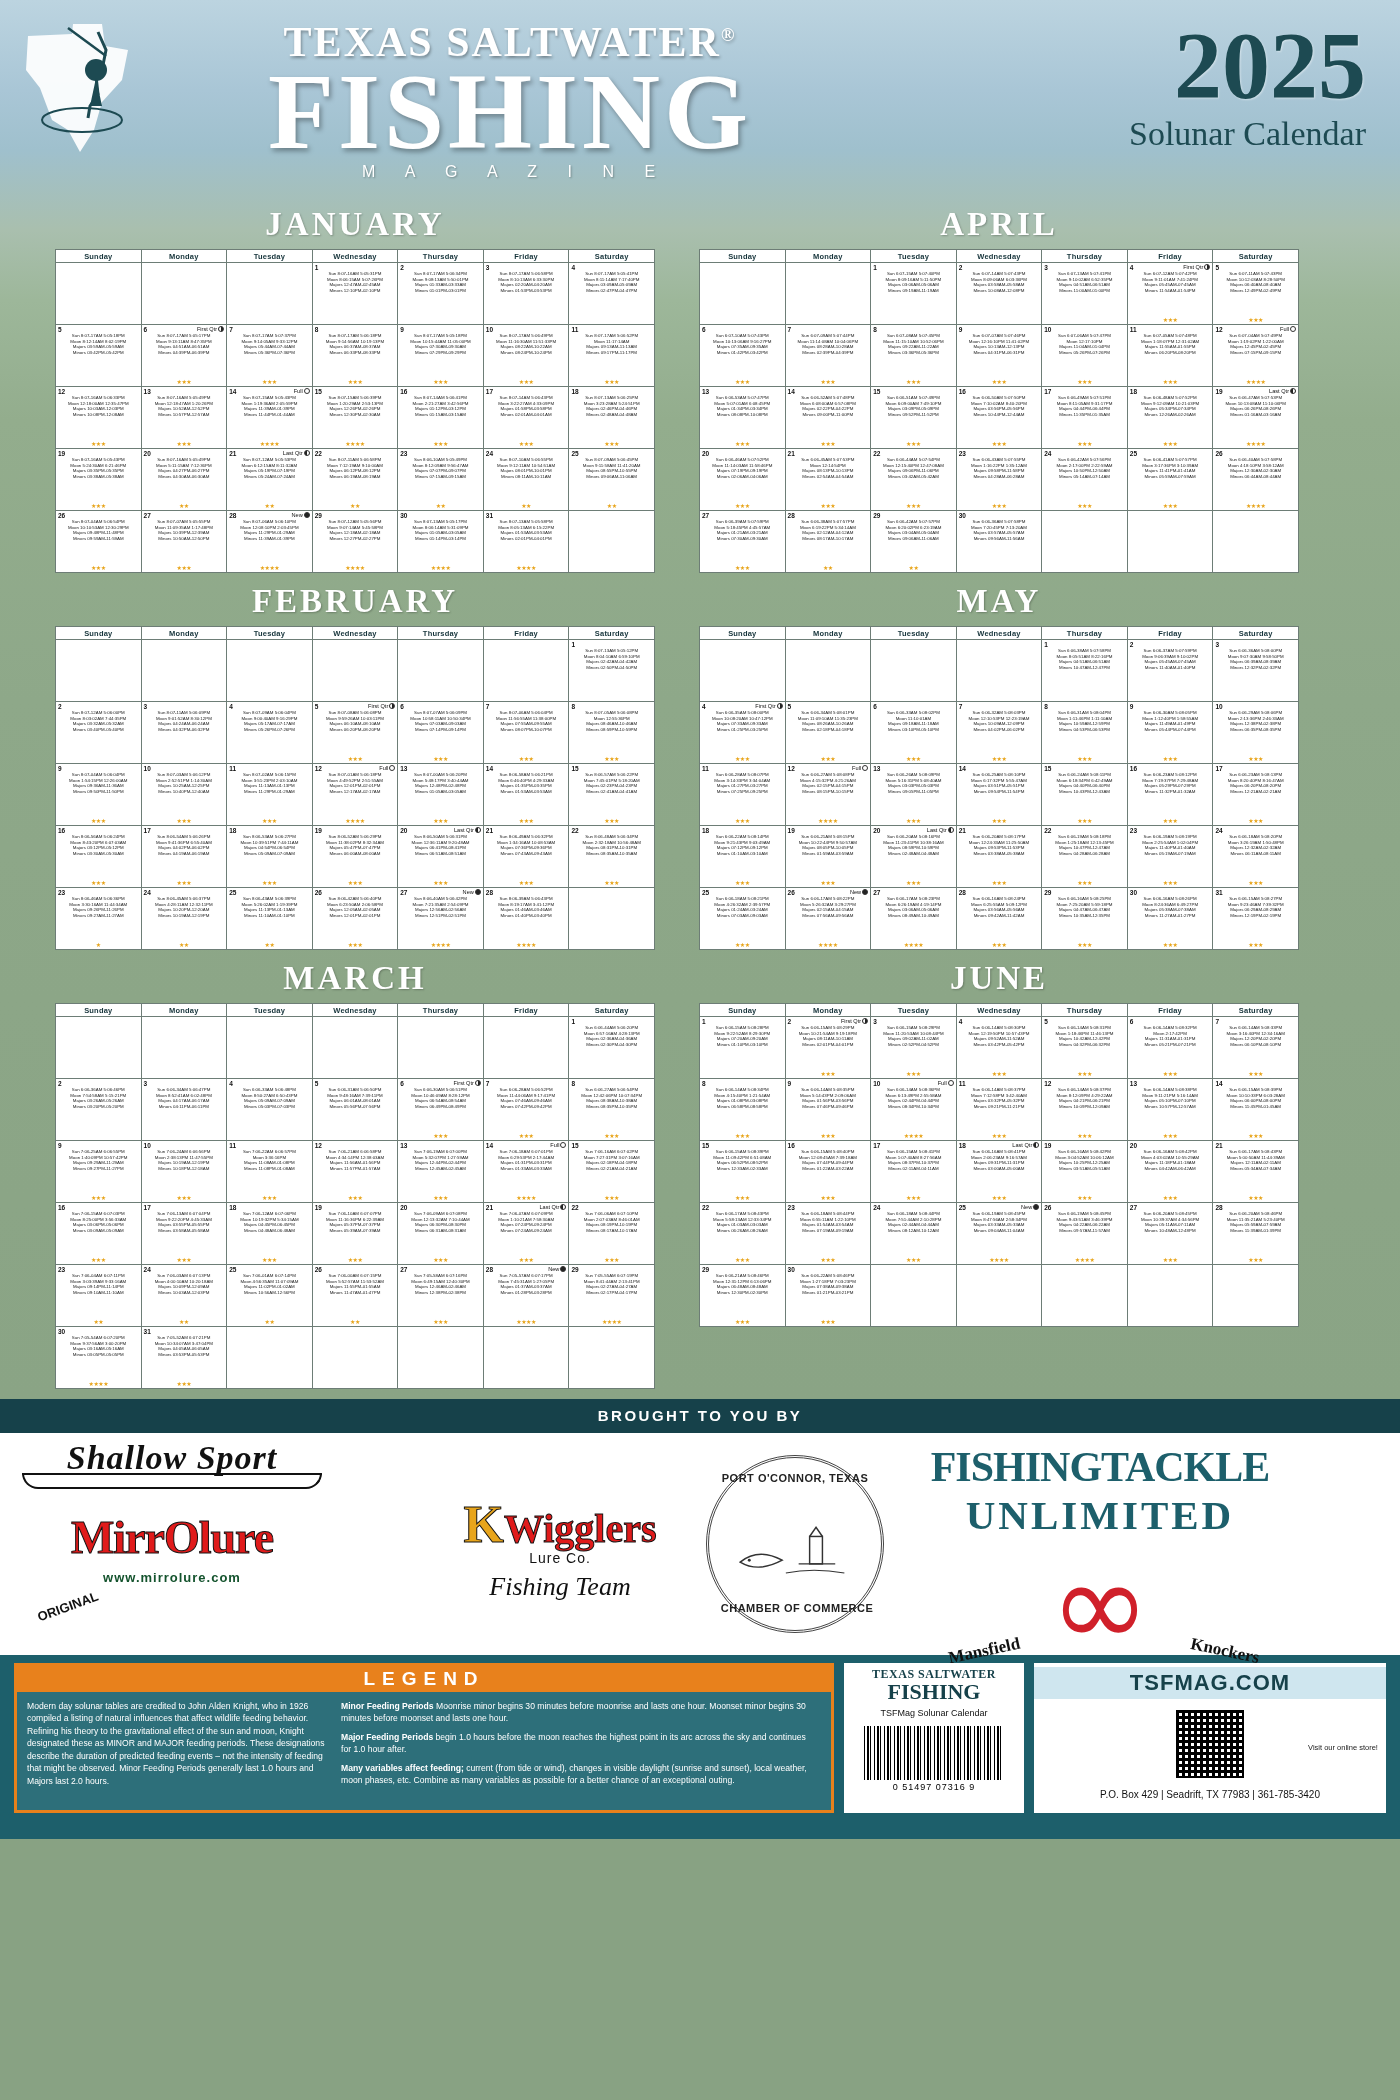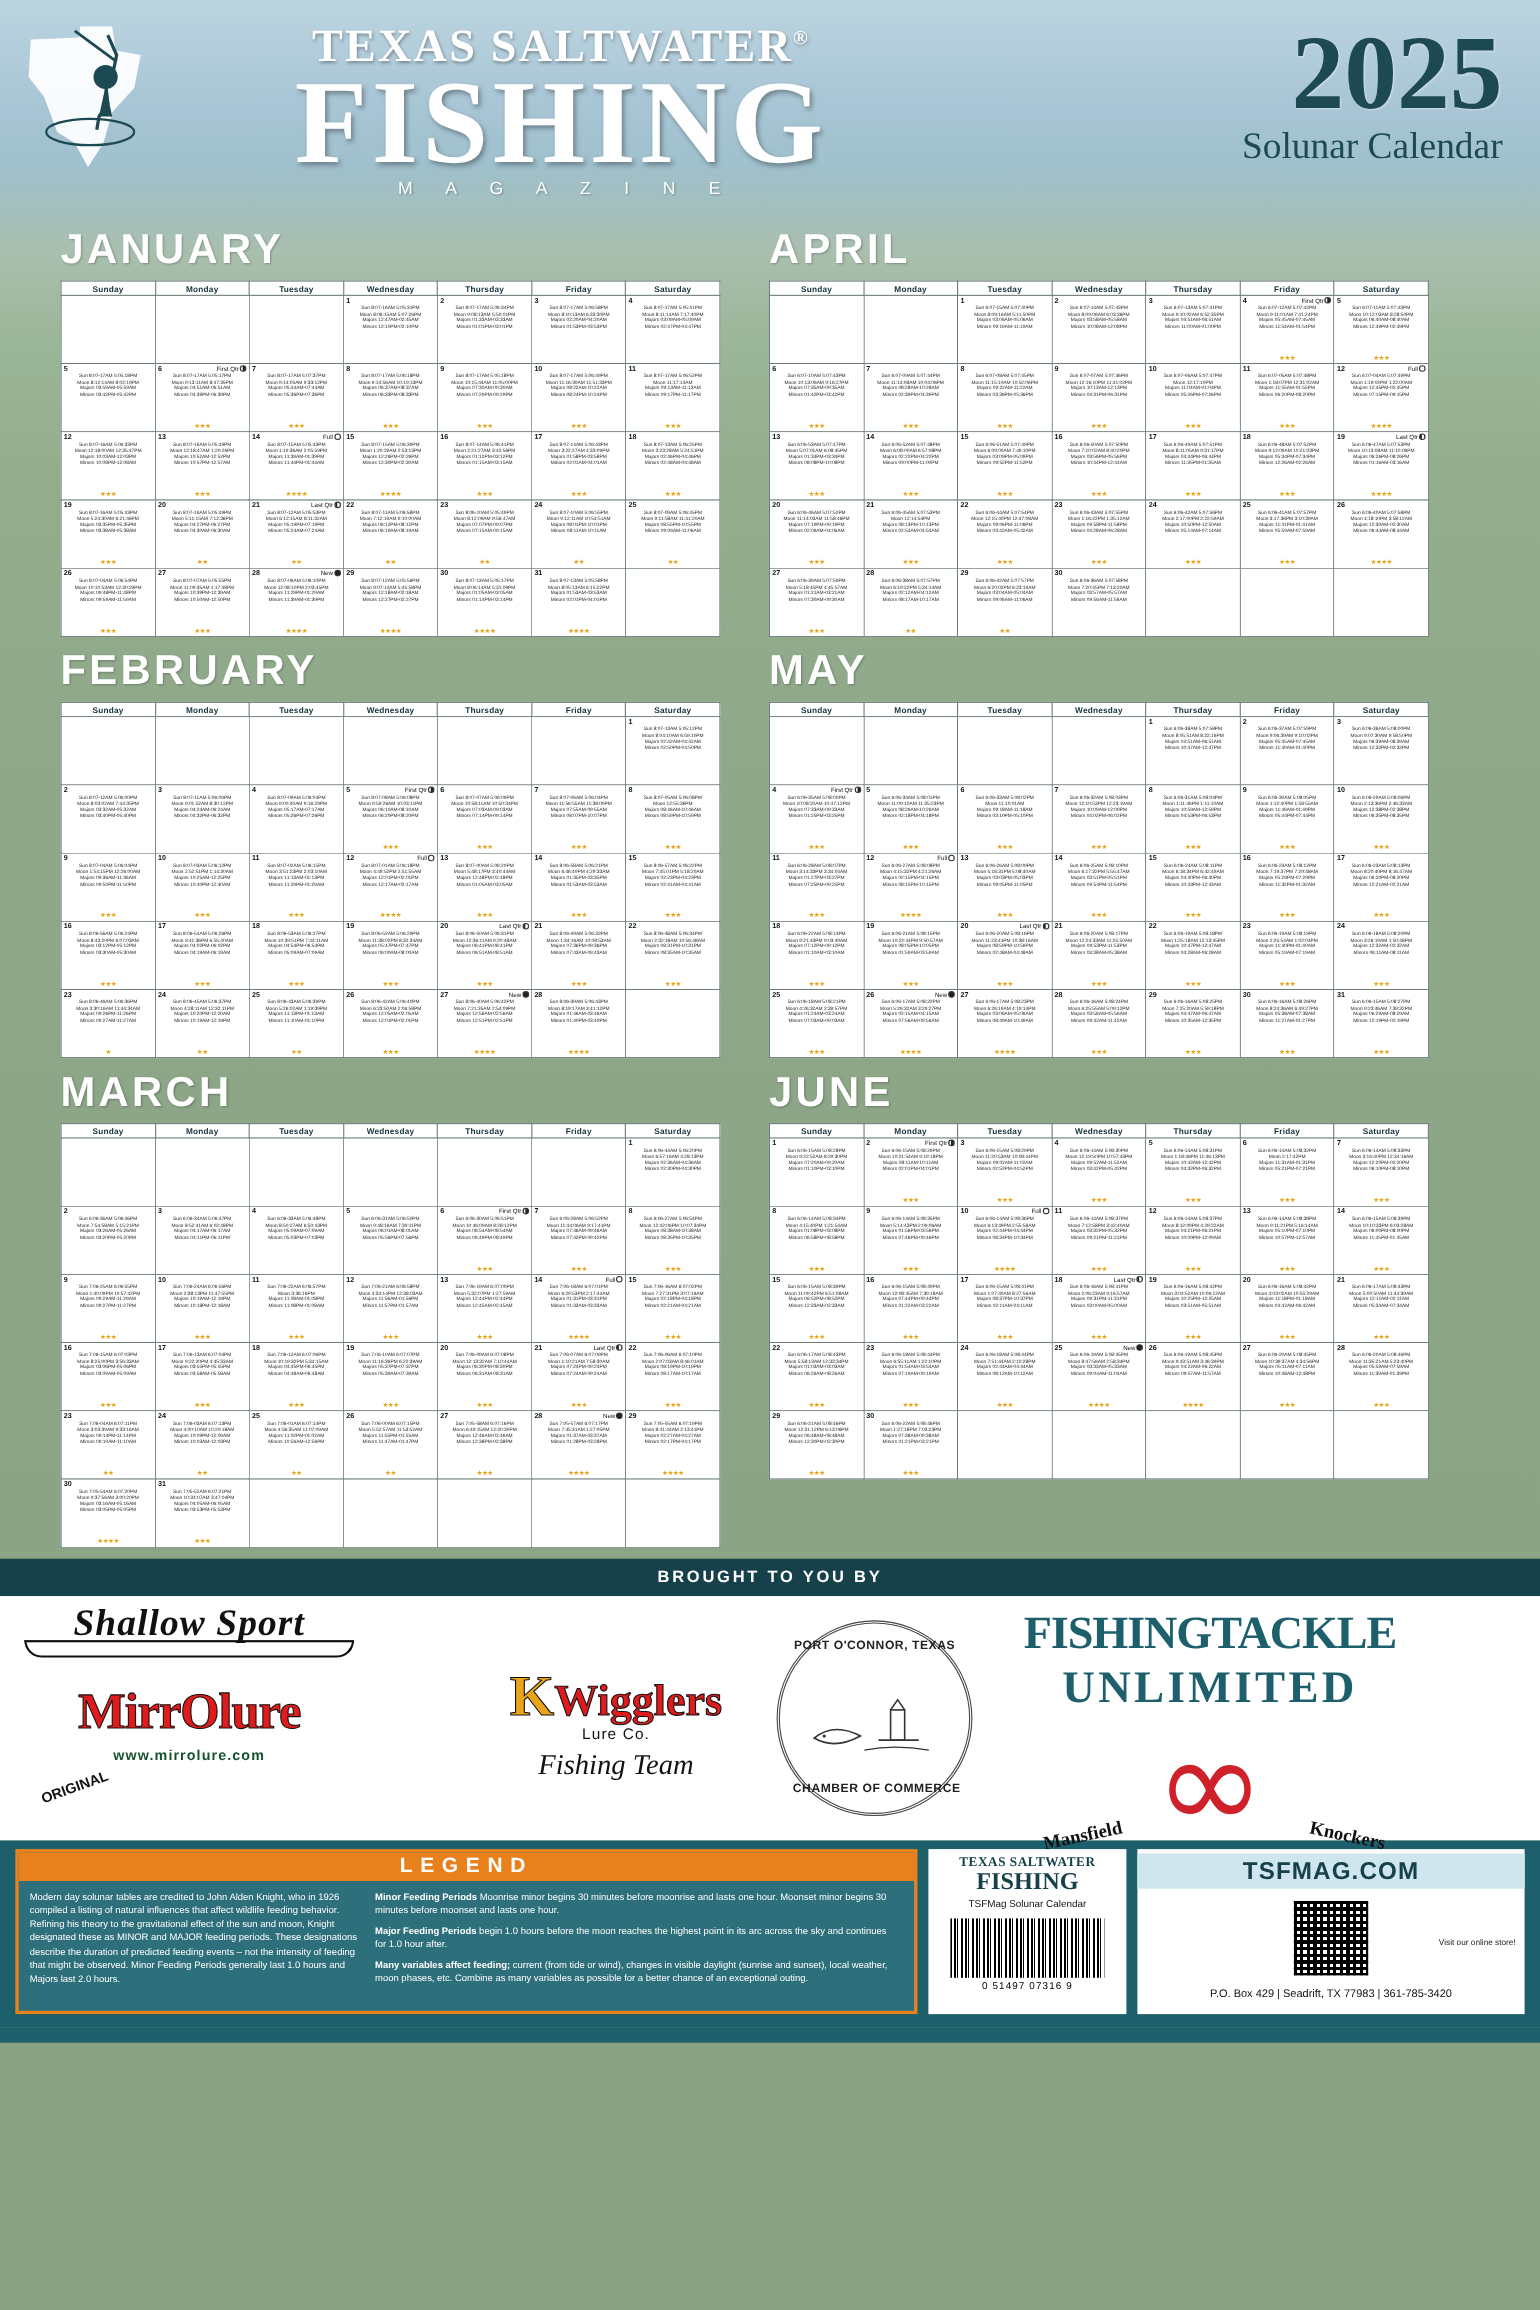--- a/index.html
+++ b/index.html
@@ -86,26 +86,26 @@
     margin-top: 4px;
   }
   
   .months {
     position: relative;
     padding: 0 55px;
   }
   .month-row { display: flex; gap: 44px; margin-bottom: 4px; }
   .month { width: 600px; }
   .month-title {
-    font-family: Liberation Sans, sans-serif;
-    font-size: 38px;
+    font-family: Liberation Serif, serif;
+    font-size: 33px;
     font-weight: bold;
     letter-spacing: 3px;
     color: #ffffff;
-    text-align: left;
+    text-align: center;
     text-shadow: 1px 1px 2px rgba(0,0,0,.25);
     padding: 6px 0 6px 0;
   }
   table.cal {
     width: 600px;
     border-collapse: collapse;
     background: #ffffff;
     table-layout: fixed;
   }
   table.cal th {

